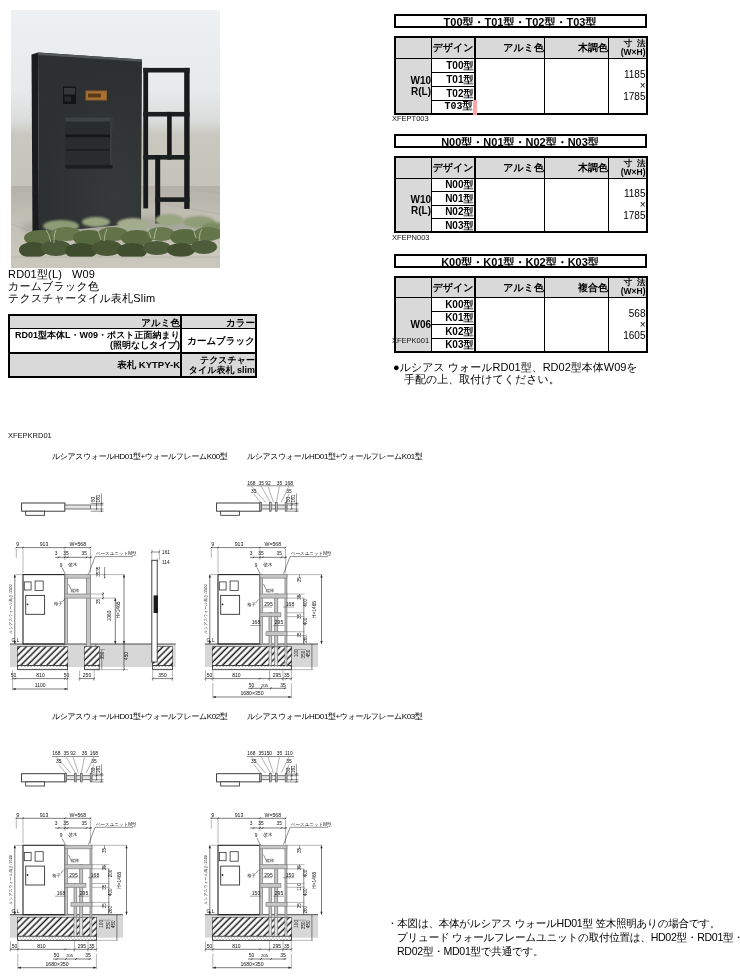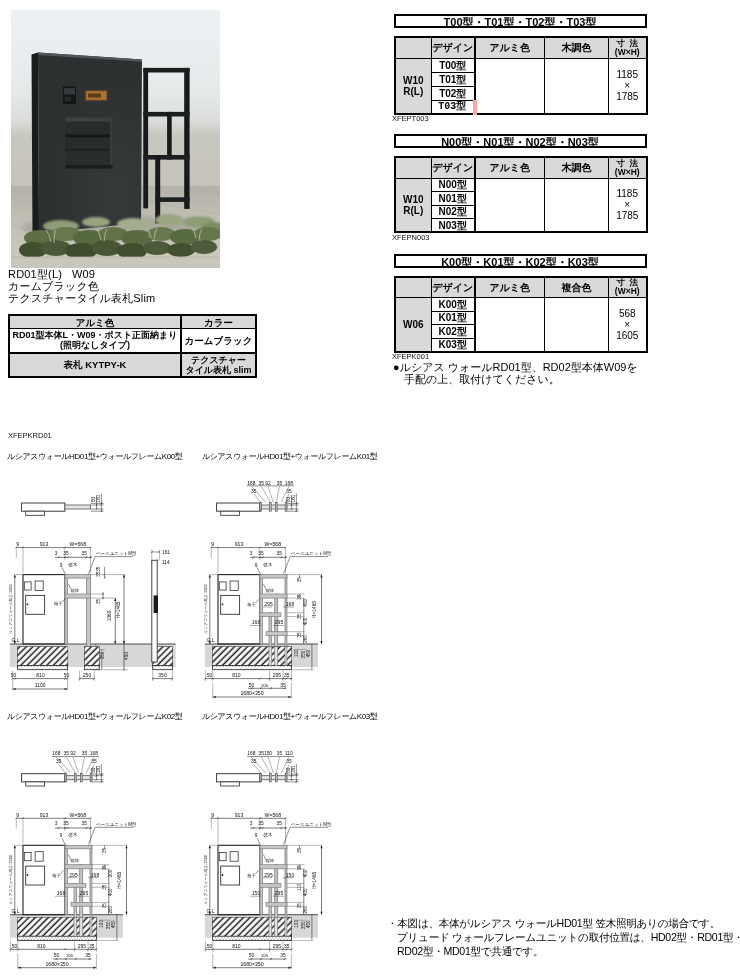--- a/index.html
+++ b/index.html
@@ -1,23 +1,23 @@
 <!DOCTYPE html>
 <html><head>
 <meta charset="utf-8">
 <style>
   * { margin:0; padding:0; box-sizing:border-box; }
   html,body { width:740px; height:980px; background:#fff; font-family:"Liberation Sans",sans-serif; color:#000; }
   .abs { position:absolute; }
   .ttl { position:absolute; border:2px solid #000; background:#fff; text-align:center; font-weight:bold; font-size:11px; line-height:10px; }
   table.spec { position:absolute; border-collapse:collapse; table-layout:fixed; }
-  table.spec td { border:1px solid #000; font-size:10px; line-height:11px; font-weight:bold; text-align:center; vertical-align:middle; padding:0; overflow:hidden; white-space:nowrap; }
+  table.spec td { border:1px solid #000; font-size:10px; line-height:11px; font-weight:bold; text-align:right; vertical-align:middle; padding:0; overflow:hidden; white-space:nowrap; }
   .gy { background:#d9d9d9; }
   .lbl { position:absolute; font-size:7.5px; color:#111; }
-  .cap { position:absolute; font-size:8px; color:#000; white-space:nowrap; letter-spacing:-0.4px; }
+  .cap { position:absolute; font-size:8px; color:#000; white-space:nowrap; letter-spacing:-0.4px;margin-left:45px; }
 </style>
 </head>
 <body style="position:relative; overflow:hidden;">
 
 <div class="abs" style="left:11px; top:10px; width:209px; height:258px;">
 <svg width="209" height="258" viewBox="0 0 209 258">
   <defs>
     <linearGradient id="sky" x1="0" y1="0" x2="0" y2="1">
       <stop offset="0" stop-color="#eef1f3"></stop>
       <stop offset="0.45" stop-color="#e6eaeb"></stop>
@@ -276,21 +276,21 @@
         <td style="border-right:2px solid #000;">K01型</td>
       </tr>
   <tr style="height:13.5px;">
         <td style="border-right:2px solid #000;">K02型</td>
       </tr>
   <tr style="height:13.5px;">
         <td style="border-right:2px solid #000;">K03型</td>
       </tr>
 </tbody>
   </table>
-<div class="lbl" style="left:392px; top:352px;">XFEPK001</div>
+<div class="lbl" style="left:392px; top:336px;">XFEPK001</div>
 
 <div class="abs" style="left:393px; top:362px; width:260px; font-size:11px; line-height:11.5px;">
 ●ルシアス ウォールRD01型、RD02型本体W09を<br>
 <span style="margin-left:11px;">手配の上、取付けてください。</span>
 </div>
 
 <div class="abs" style="left:387px; top:916px; font-size:10.6px; line-height:14px; letter-spacing:-0.3px; white-space:nowrap;">
 <div>・本図は、本体がルシアス ウォールHD01型 笠木照明ありの場合です。</div>
 <div style="margin-left:10px;">プリュード ウォールフレームユニットの取付位置は、HD02型・RD01型・</div>
 <div style="margin-left:10px;">RD02型・MD01型で共通です。</div>

